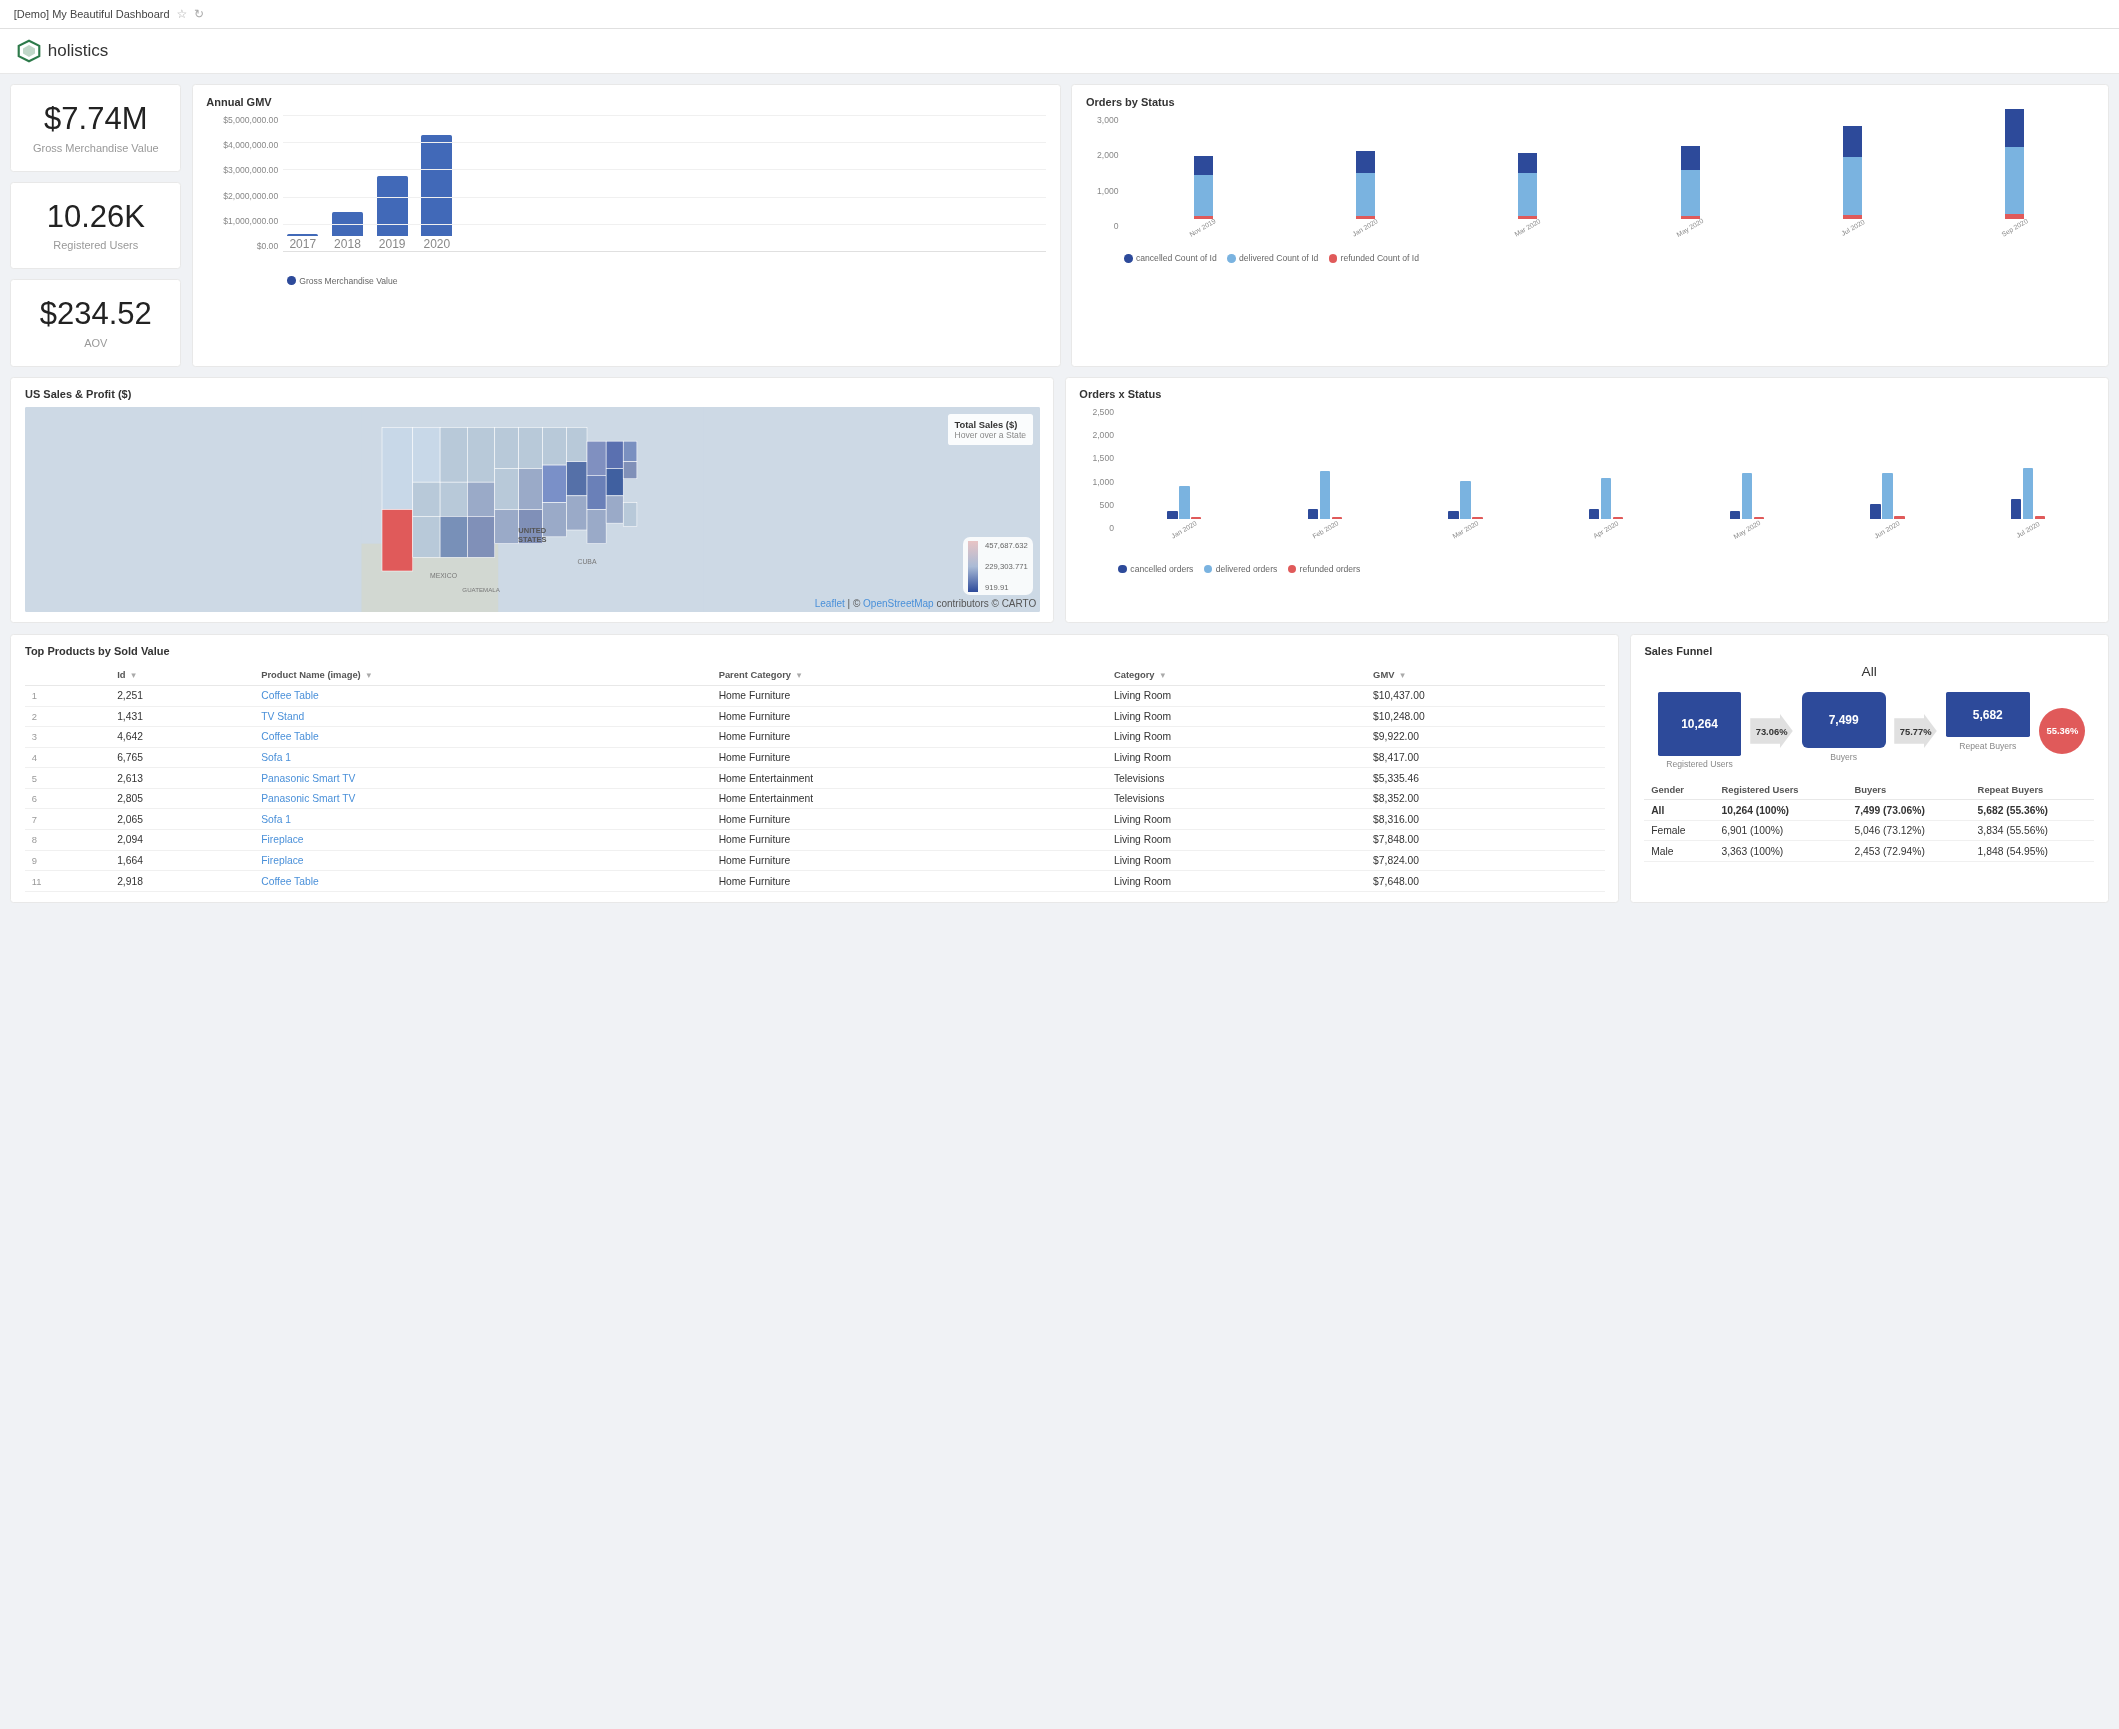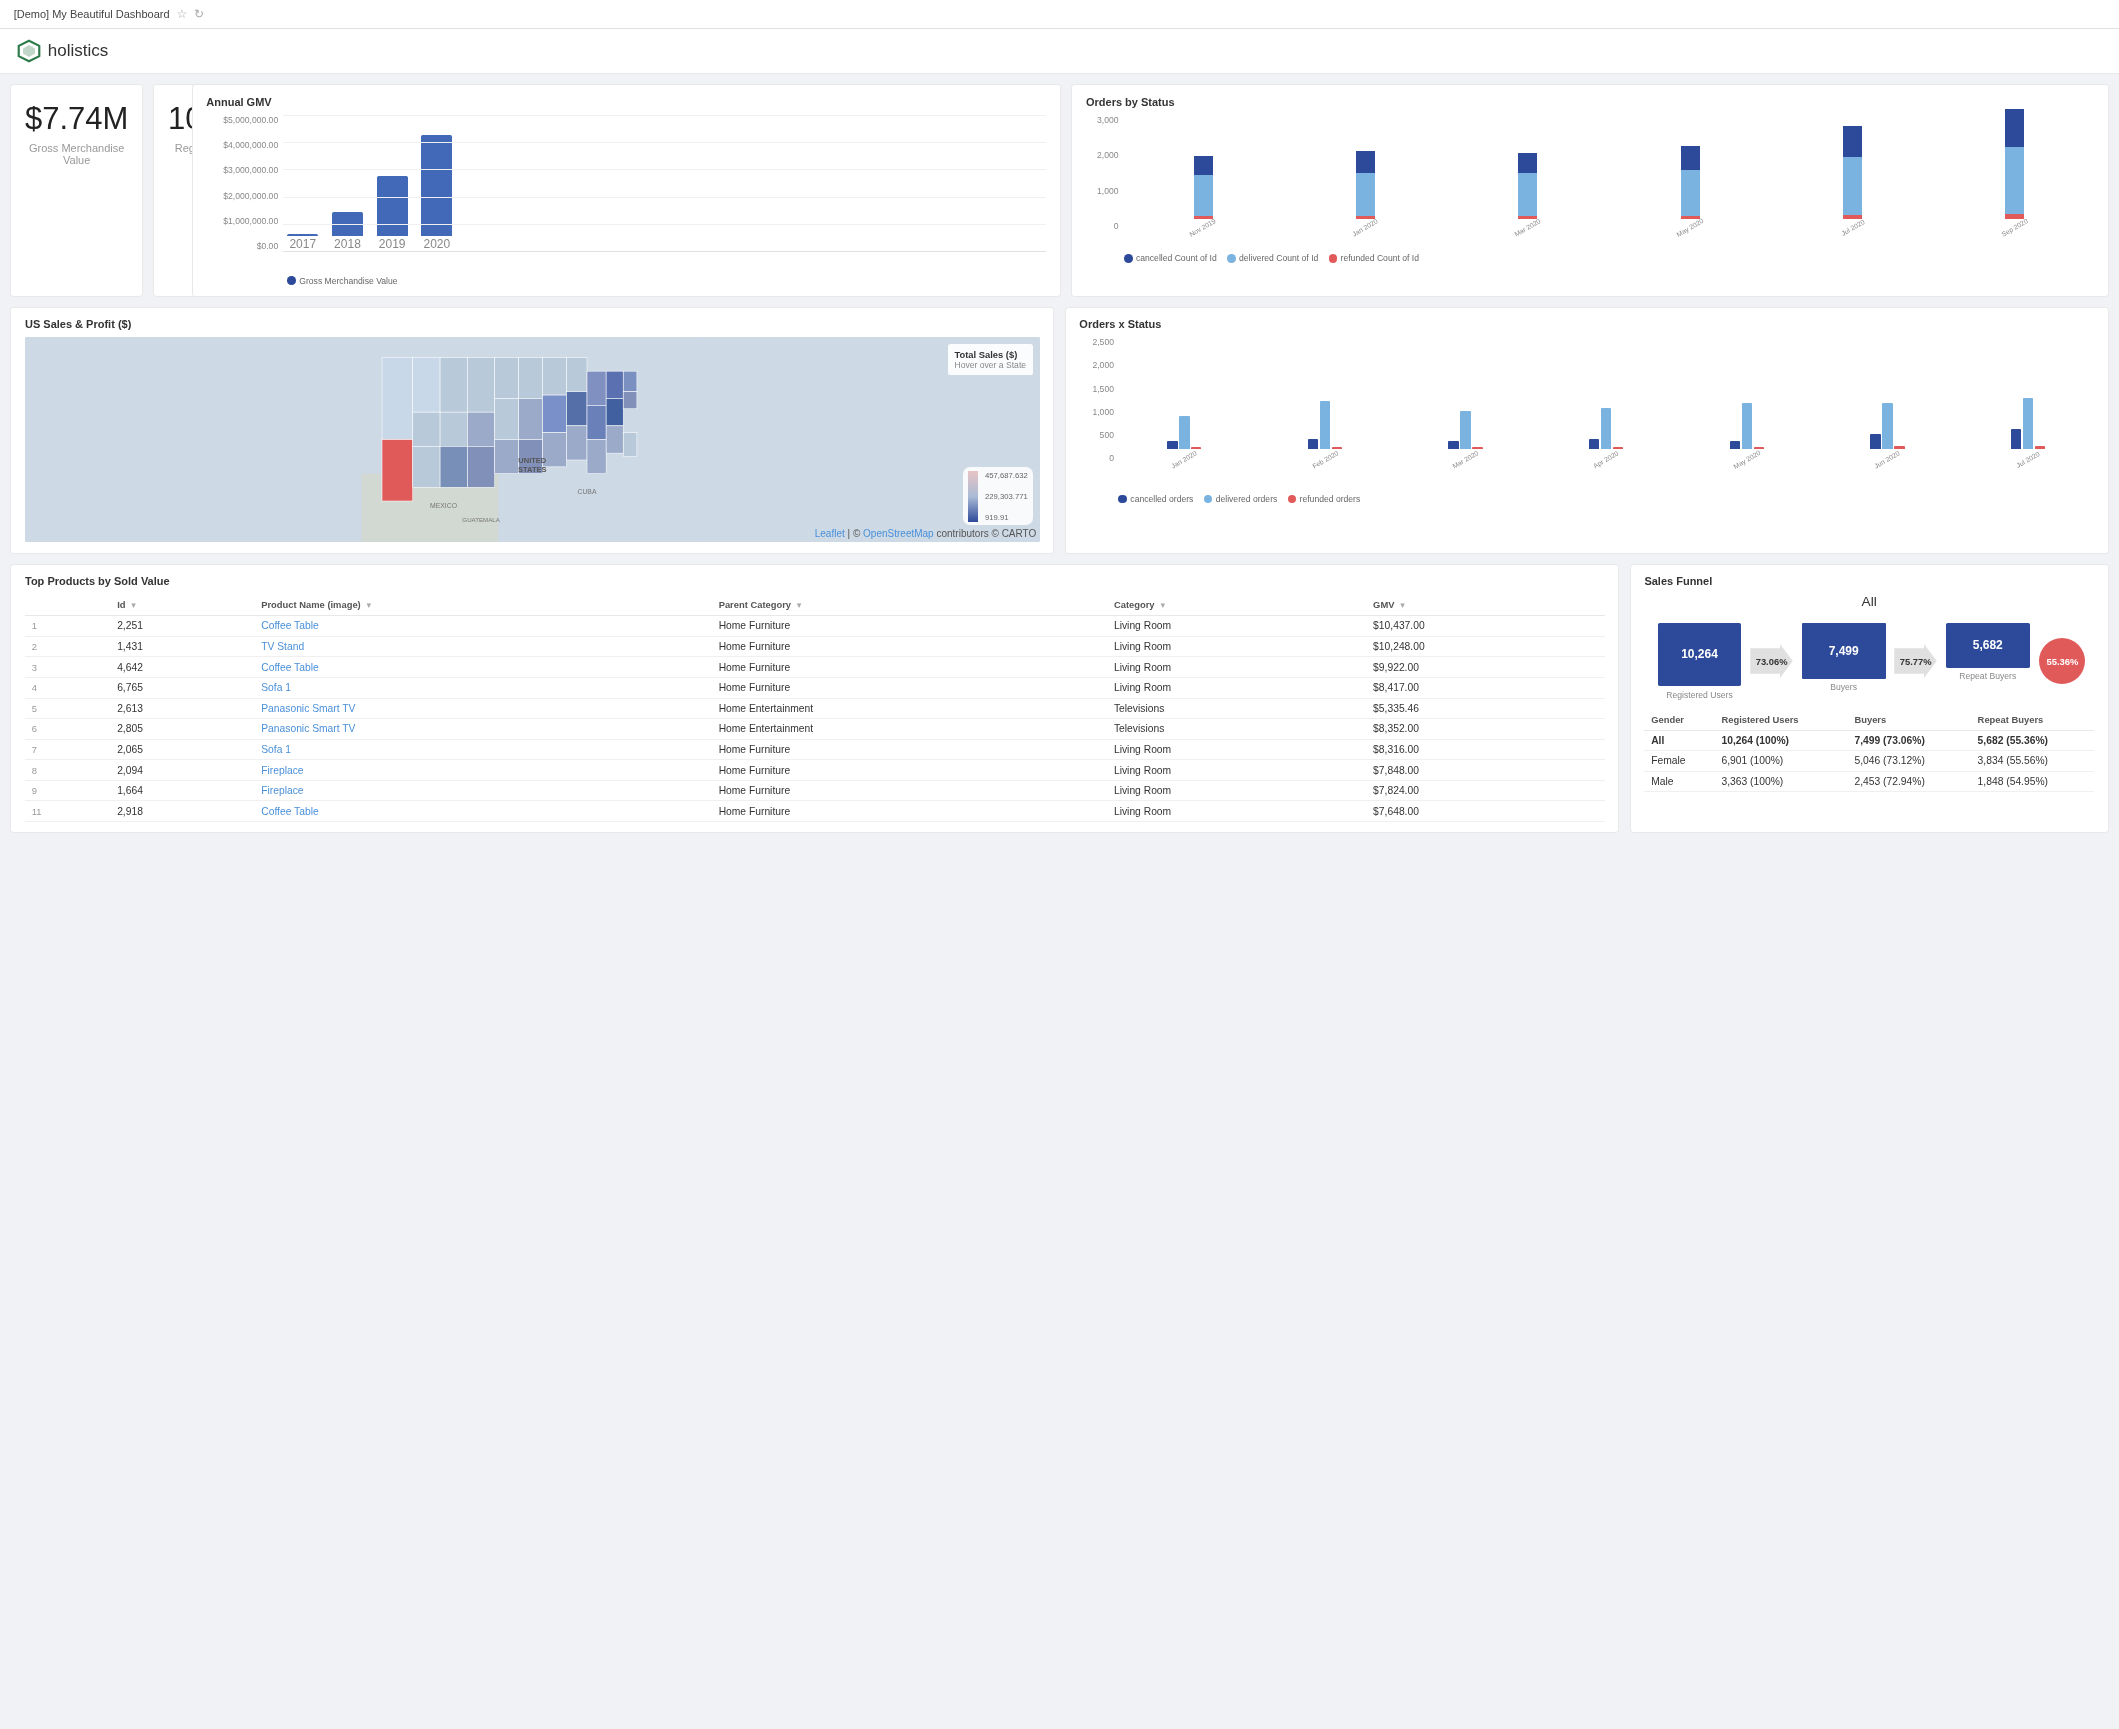--- a/index.html
+++ b/index.html
@@ -11,21 +11,21 @@
     
     .logo-bar { background: #fff; padding: 10.3px 17px; border-bottom: 0.9px solid #e8e8e8; display: flex; align-items: center; gap: 6.8px; }
     .logo-icon { width: 24px; height: 24px; }
     .logo-text { font-size: 17px; font-weight: 400; color: #333; }
     
     .dashboard { padding: 10.3px; display: flex; flex-direction: column; gap: 10.3px; }
     
     .row { display: flex; gap: 10.3px; }
     
     
-    .kpi-col { display: flex; flex-direction: row; gap: 10.3px; width: 171px; flex-shrink: 0; }
+    .kpi-col { display: flex; flex-direction: column; gap: 10.3px; width: 171px; flex-shrink: 0; }
     .kpi-card { background: #fff; border-radius: 3.4px; border: 0.9px solid #e8e8e8; padding: 17px 13.7px; text-align: center; }
     .kpi-value { font-size: 31px; font-weight: 300; color: #222; line-height: 1.1; }
     .kpi-label { font-size: 11px; color: #999; margin-top: 5.1px; }
     
     
     .chart-card { flex: 1; background: #fff; border-radius: 3.4px; border: 0.9px solid #e8e8e8; padding: 10.3px 13.7px; }
     .chart-title { font-size: 11px; font-weight: 600; color: #333; margin-bottom: 6.8px; }
     .bar-group { display: flex; flex-direction: column; align-items: center; gap: 1.7px; }
     .bar { width: 31px; background: #4169b8; border-radius: 1.7px 1.7px 0 0; }
     .bar-label { font-size: 12px; color: #888; }
@@ -514,21 +514,21 @@
         </div>
 
         <div style="width:51px; display:flex; align-items:center; justify-content:center; position:relative; height:68px; flex-shrink:0;">
           <svg width="43" height="34" viewBox="0 0 50 40">
             <polygon points="0,5 35,5 35,0 50,20 35,40 35,35 0,35" fill="#e0e0e0"></polygon>
           </svg>
           <div style="position:absolute;top:50%;left:50%;transform:translate(-50%,-50%);font-size:9.4px;font-weight:700;color:#333;white-space:nowrap;">73.06%</div>
         </div>
 
         <div style="flex:1; display:flex; flex-direction:column; align-items:center; height:100%;">
-          <div style="width:90%; height:56px; background:#2d4a9a; border-radius:1px; display:flex; align-items:center; justify-content:center; margin-bottom:3.4px;">
+          <div style="width:90%; height:56px; background:#2d4a9a; border-radius:6px; display:flex; align-items:center; justify-content:center; margin-bottom:3.4px;">
             <span style="color:#fff; font-size:12px; font-weight:600;">7,499</span>
           </div>
           <div style="font-size:8.6px;color:#888;text-align:center;">Buyers</div>
         </div>
 
         <div style="width:51px; display:flex; align-items:center; justify-content:center; position:relative; height:68px; flex-shrink:0;">
           <svg width="43" height="34" viewBox="0 0 50 40">
             <polygon points="0,5 35,5 35,0 50,20 35,40 35,35 0,35" fill="#e0e0e0"></polygon>
           </svg>
           <div style="position:absolute;top:50%;left:50%;transform:translate(-50%,-50%);font-size:9.4px;font-weight:700;color:#333;white-space:nowrap;">75.77%</div>

